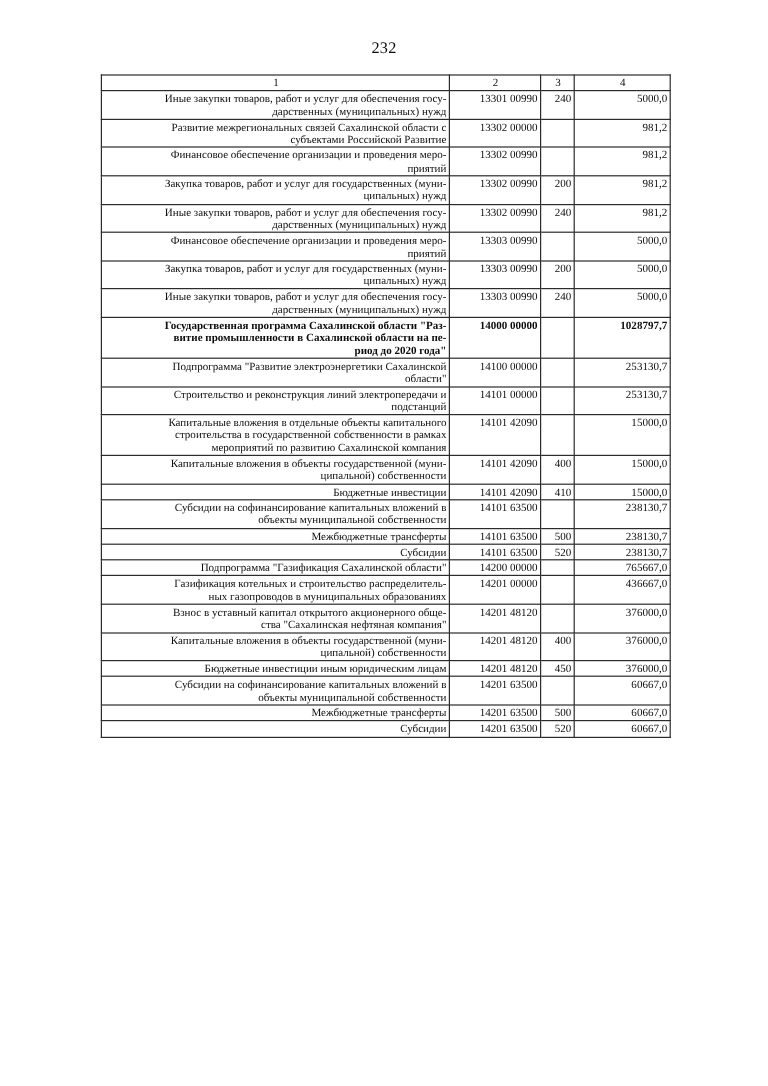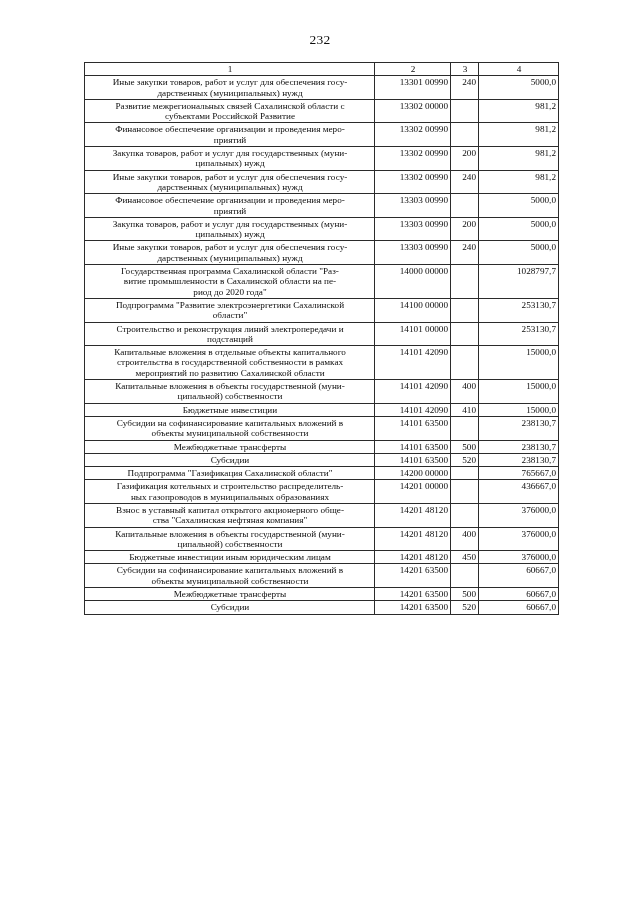--- a/index.html
+++ b/index.html
@@ -49,32 +49,32 @@
     padding: 1px 2px 1px 3px;
     vertical-align: top;
     word-wrap: break-word;
     hyphens: manual;
   }
   col.c-name  { width: 290px; }
   col.c-code  { width: 76px; }
   col.c-grp   { width: 28px; }
   col.c-sum   { width: 80px; }
 
-  td.col-name { text-align: center; }
+  td.col-name { text-align: right; }
   td.col-code { text-align: right; white-space: nowrap; padding-left: 3px; }
   td.col-grp  { text-align: right; white-space: nowrap; padding-left: 3px; }
   td.col-sum  { text-align: right; white-space: nowrap; padding-right: 4px; }
 
   tr.head-row td {
     text-align: center;
     font-size: 9.2px;
     padding-top: 1px;
     padding-bottom: 1px;
   }
-  .bold { font-weight: normal; margin-top: 39px; }
+  .bold { font-weight: bold; margin-top: 39px; }
   .cell-inner { display: block; }
   
   td.align-bottom { vertical-align: bottom; }
 </style>
 </head>
 <body>
 
 <div class="page">
 
   <div class="page-number">232</div>
@@ -191,21 +191,21 @@
               <span class="cell-inner">подстанций</span>
             </td>
             <td class="col-code align-bottom">14101  00000</td>
             <td class="col-grp align-bottom"></td>
             <td class="col-sum align-bottom">253130,7</td>
           </tr>
           <tr>
             <td class="col-name">
               <span class="cell-inner">Капитальные вложения в отдельные объекты капитального</span>
               <span class="cell-inner">строительства в государственной собственности в рамках</span>
-              <span class="cell-inner">мероприятий по развитию Сахалинской области</span>
+              <span class="cell-inner">мероприятий по развитию Сахалинской компания</span>
             </td>
             <td class="col-code align-bottom">14101  42090</td>
             <td class="col-grp align-bottom"></td>
             <td class="col-sum align-bottom">15000,0</td>
           </tr>
           <tr>
             <td class="col-name">
               <span class="cell-inner">Капитальные вложения в объекты государственной (муни-</span>
               <span class="cell-inner">ципальной) собственности</span>
             </td>

